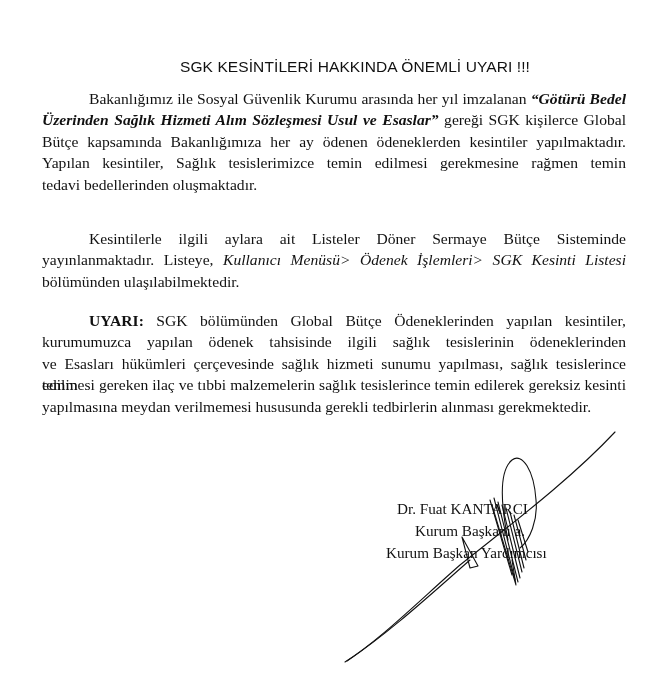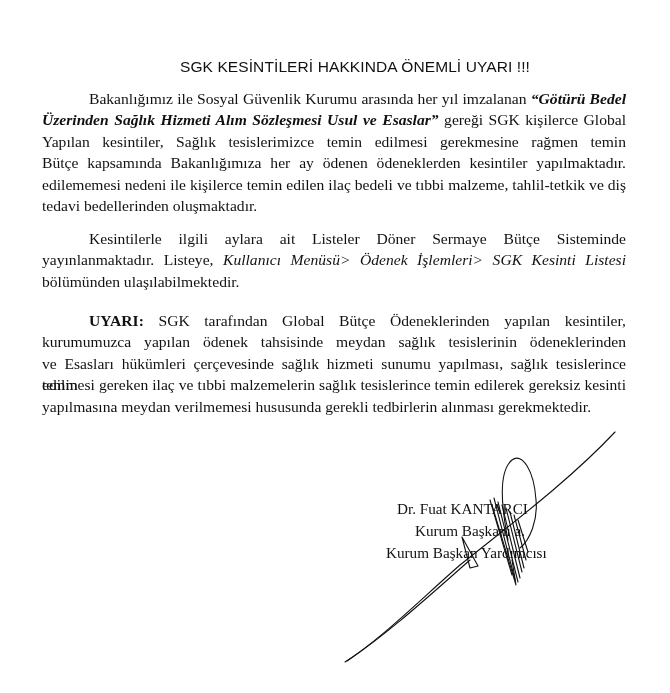--- a/index.html
+++ b/index.html
@@ -80,35 +80,34 @@
 </head>
 <body>
 
 <div class="page">
 
   <div class="title">SGK KESİNTİLERİ HAKKINDA ÖNEMLİ UYARI !!!</div>
 
   <div class="body-text p1">
     <span class="line just indent"><span>Bakanlığımız ile Sosyal Güvenlik Kurumu arasında her yıl imzalanan </span><span class="bi">“Götürü Bedel</span></span>
     <span class="line just"><span class="bi">Üzerinden Sağlık Hizmeti Alım Sözleşmesi Usul ve Esaslar”</span><span>  gereği SGK kişilerce Global</span></span>
+    <span class="line just">Bütçe kapsamında Bakanlığımıza her ay ödenen ödeneklerden kesintiler yapılmaktadır.</span>
     <span class="line just">Yapılan kesintiler, Sağlık tesislerimizce temin edilmesi gerekmesine rağmen temin</span>
-    <span class="line just">Bütçe kapsamında Bakanlığımıza her ay ödenen ödeneklerden kesintiler yapılmaktadır.</span>
-    <span class="line just">edilememesi nedeni ile kişilerce temin edilen ilaç bedeli ve tıbbi malzeme, tahlil-tetkik ve diş</span>
     <span class="line">tedavi bedellerinden oluşmaktadır.</span>
   </div>
 
   <div class="body-text p2">
     <span class="line just indent">Kesintilerle ilgili aylara ait Listeler Döner Sermaye Bütçe Sisteminde</span>
     <span class="line just"><span>yayınlanmaktadır. Listeye, </span><span class="i">Kullanıcı Menüsü&gt; Ödenek İşlemleri&gt; SGK Kesinti Listesi</span></span>
     <span class="line">bölümünden ulaşılabilmektedir.</span>
   </div>
 
   <div class="body-text p3">
-    <span class="line just indent"><span class="b">UYARI:</span><span> SGK tarafından Global Bütçe Ödeneklerinden yapılan kesintiler,</span></span>
-    <span class="line just">kurumumuzca yapılan ödenek tahsisinde meydan sağlık tesislerinin ödeneklerinden</span>
+    <span class="line just indent"><span class="b">UYARI:</span><span> SGK bölümünden Global Bütçe Ödeneklerinden yapılan kesintiler,</span></span>
+    <span class="line just">kurumumuzca yapılan ödenek tahsisinde ilgili sağlık tesislerinin ödeneklerinden</span>
     <span class="line just">ve Esasları hükümleri çerçevesinde sağlık hizmeti sunumu yapılması, sağlık tesislerince temin</span>
     <span class="line just">edilmesi gereken ilaç ve tıbbi malzemelerin sağlık tesislerince temin edilerek gereksiz kesinti</span>
     <span class="line">yapılmasına meydan verilmemesi hususunda gerekli tedbirlerin alınması gerekmektedir.</span>
   </div>
 
   <div class="signature-block">
     <span class="sig-line sig-l1">Dr. Fuat KANTARCI</span>
     <span class="sig-line sig-l2">Kurum Başkanı a.</span>
     <span class="sig-line sig-l3">Kurum Başkan Yardımcısı</span>
   </div>

